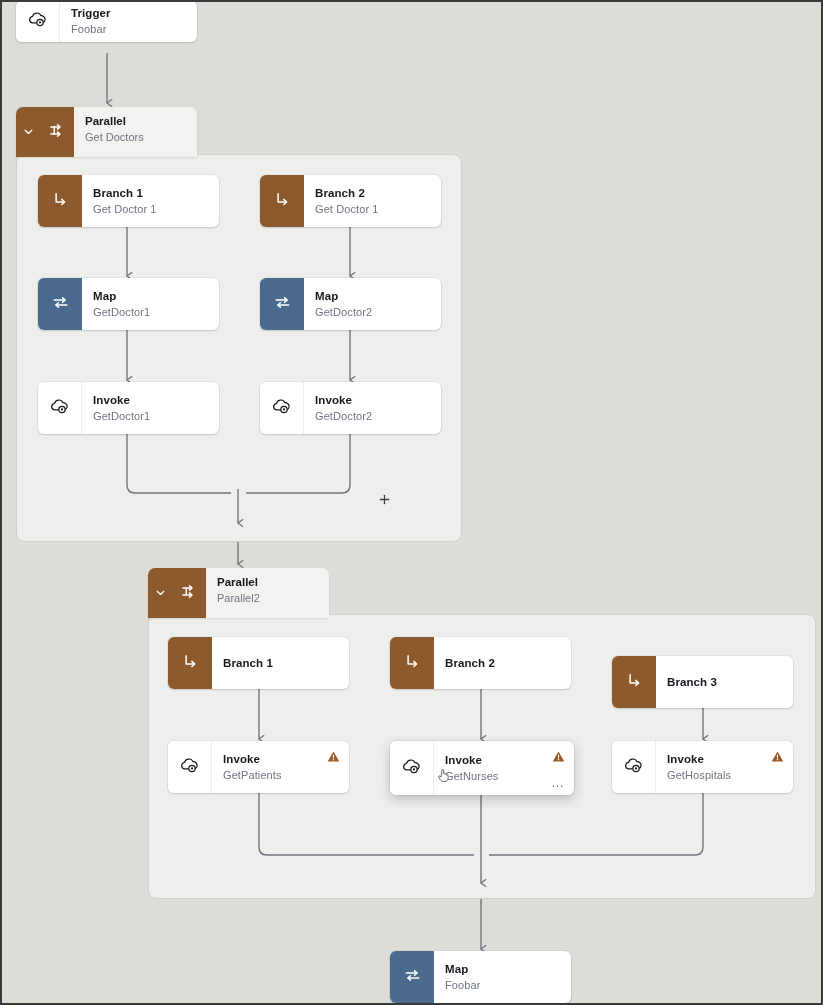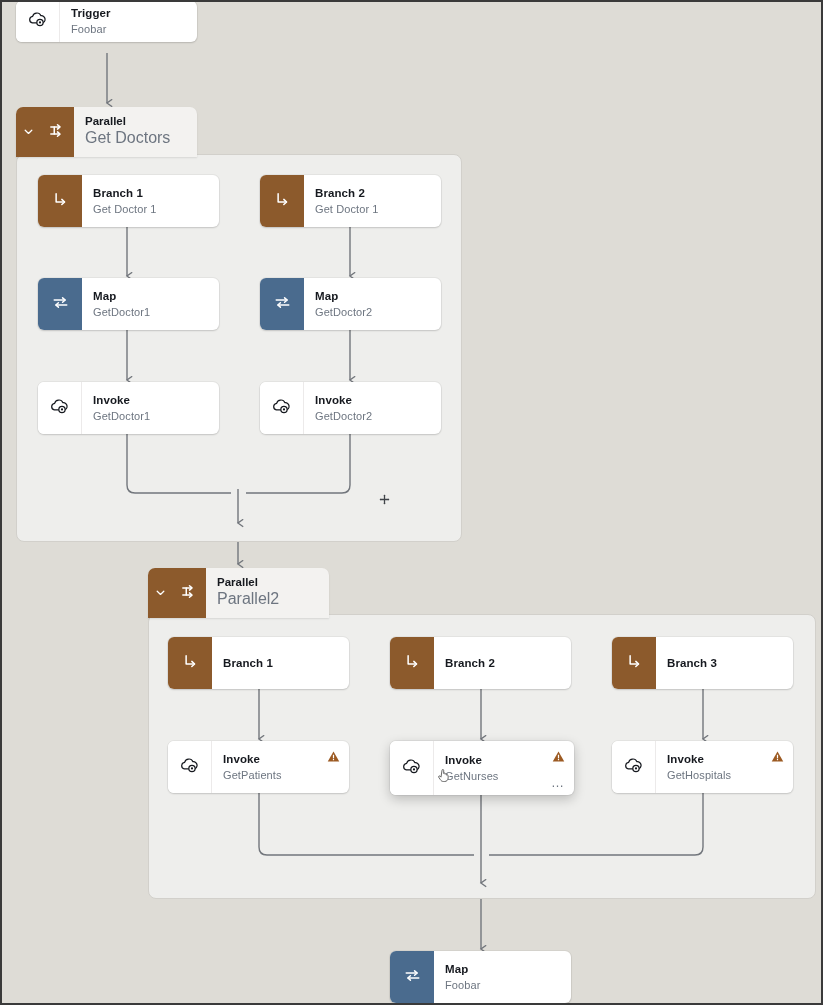--- a/index.html
+++ b/index.html
@@ -107,21 +107,21 @@
     margin-top: 1px;
     letter-spacing: .1px;
   }
   .t-title {
     font-size: 11.5px;
     font-weight: bold;
     color: #16191f;
     line-height: 15px;
   }
   .t-sub {
-    font-size: 16px;
+    font-size: 11px;
     color: #6d7580;
     line-height: 15px;
     margin-top: 1px;
   }
 
   .warn {
     position: absolute;
     top: 8px;
     right: 9px;
     width: 13px;
@@ -393,21 +393,21 @@
           <path d="M5.4,4 L5.4,12.6 L14,12.6" stroke="#fff" stroke-width="1.6" fill="none" stroke-linecap="round" stroke-linejoin="round"></path>
           <path d="M11.4,9.9 L14.3,12.6 L11.4,15.3" stroke="#fff" stroke-width="1.6" fill="none" stroke-linecap="round" stroke-linejoin="round"></path>
         </svg>
       </span>
     </div>
     <div class="body centered">
       <div class="n-title">Branch 2</div>
     </div>
   </div>
 
-  <div class="node" style="left:610px; top:635px; width:181px; height:52px;">
+  <div class="node" style="left:610px; top:654px; width:181px; height:52px;">
     <div class="chip brown">
       <span>
         <svg width="19" height="19" viewBox="0 0 20 20">
           <path d="M5.4,4 L5.4,12.6 L14,12.6" stroke="#fff" stroke-width="1.6" fill="none" stroke-linecap="round" stroke-linejoin="round"></path>
           <path d="M11.4,9.9 L14.3,12.6 L11.4,15.3" stroke="#fff" stroke-width="1.6" fill="none" stroke-linecap="round" stroke-linejoin="round"></path>
         </svg>
       </span>
     </div>
     <div class="body centered">
       <div class="n-title">Branch 3</div>

